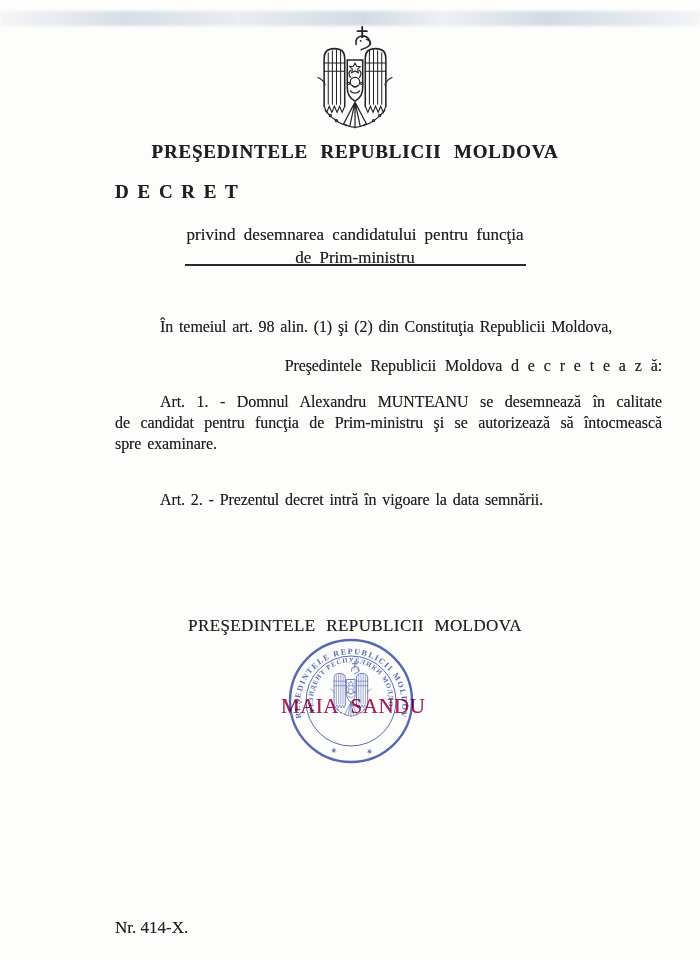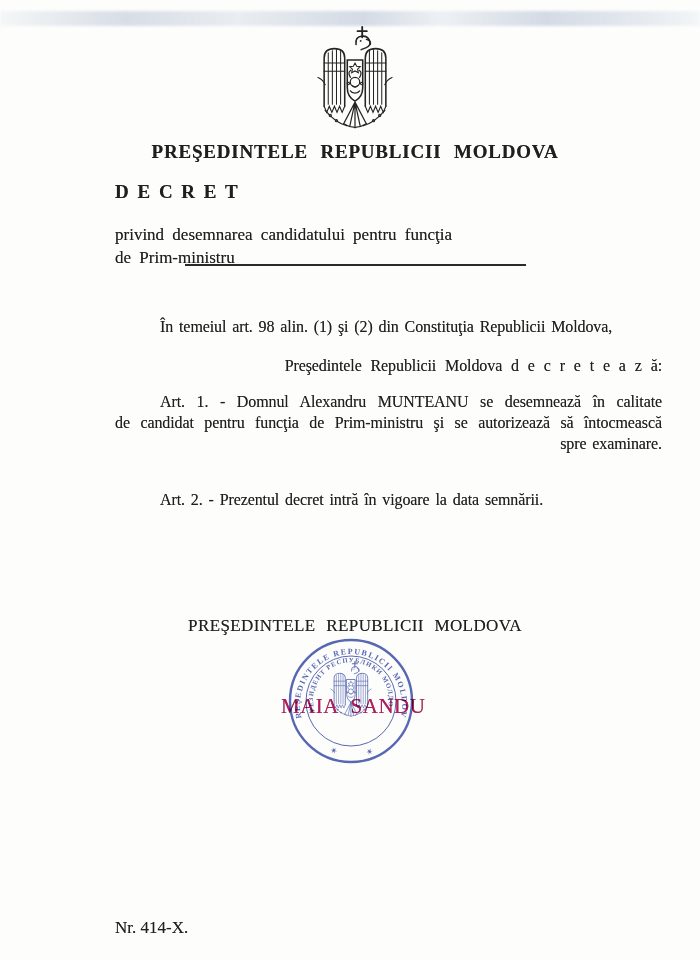--- a/index.html
+++ b/index.html
@@ -34,39 +34,39 @@
     text-shadow:0 0 0.4px rgba(0,0,0,.55);
   }
   .doc-type{
     top:181px;left:115px;width:480px;
     font-weight:bold;font-size:19px;
     letter-spacing:2px;white-space:nowrap;
     text-shadow:0 0 0.4px rgba(0,0,0,.55);
   }
   .subject{
     top:223px;left:115px;width:480px;
-    text-align:left;font-size:17px;line-height:23px;
+    text-align:center;font-size:17px;line-height:23px;
     word-spacing:4px;
     text-shadow:0 0 0.3px rgba(0,0,0,.5);
   }
   .subject-rule{
     top:264px;left:185px;width:341px;height:0;
     border-top:2px solid #2b2b2b;
   }
   .body-text{
     font-size:16px;line-height:21px;letter-spacing:-0.1px;
     word-spacing:2px;
     text-shadow:0 0 0.3px rgba(0,0,0,.5);
   }
   .preamble{top:316px;left:115px;width:547px;text-indent:45px;white-space:nowrap;}
   .enacting{top:355px;left:115px;width:547px;text-indent:45px;word-spacing:5px;white-space:nowrap;text-align:right;}
   .art1{top:391px;left:115px;width:547px;}
   .jline{text-align:justify;text-align-last:justify;}
   .jline.first{padding-left:45px;}
-  .lastline{text-align:right;}
+  .lastline{text-align:left;}
   .art2{top:489px;left:115px;width:547px;text-indent:45px;white-space:nowrap;}
   .sig-title{
     top:616px;left:145px;width:420px;
     text-align:center;font-size:17px;word-spacing:6px;letter-spacing:0.4px;
     white-space:nowrap;
     text-shadow:0 0 0.3px rgba(0,0,0,.5);
   }
   .stamp{
     top:636px;left:286px;width:130px;height:130px;
     mix-blend-mode:multiply;opacity:0.92;

